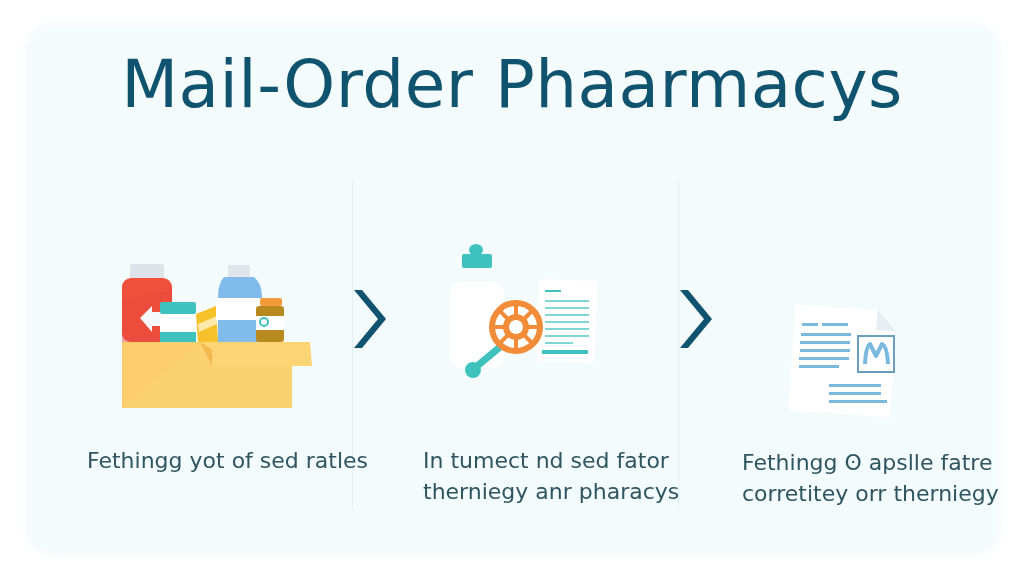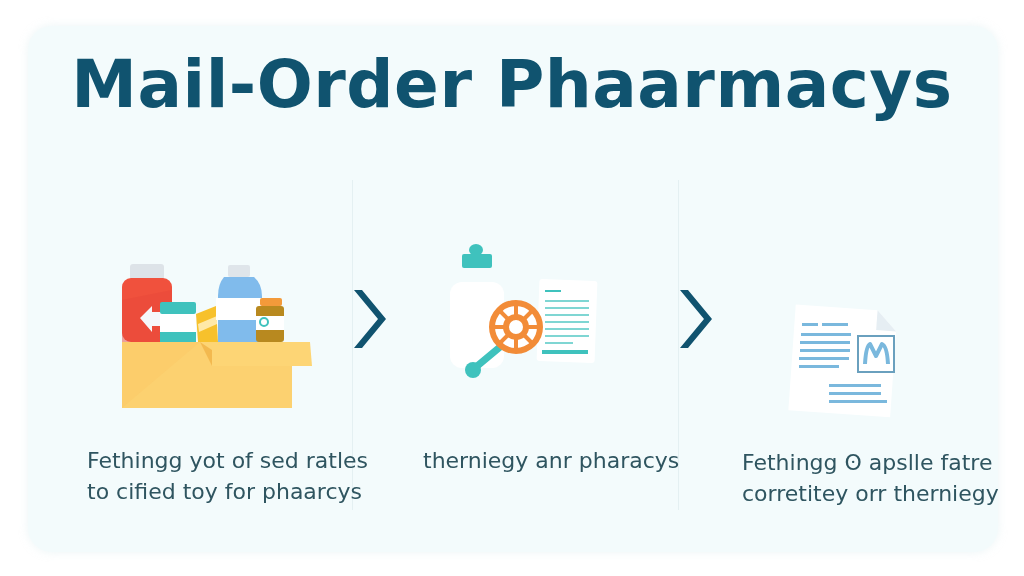--- a/index.html
+++ b/index.html
@@ -21,21 +21,21 @@
     border-radius: 24px;
     box-shadow: 0 0 10px rgba(200, 225, 230, 0.35);
   }
   .title {
     position: absolute;
     left: 0;
     top: 52px;
     width: 1024px;
     text-align: center;
     font-size: 66px;
-    font-weight: bold;
+    font-weight: normal;
     color: #10536f;
     letter-spacing: 0.5px;
     line-height: 1;
   }
   .divider {
     position: absolute;
     top: 180px;
     width: 1px;
     height: 330px;
     background: #e4f0f2;
@@ -160,21 +160,21 @@
     <rect x="88" y="46" width="36" height="36" fill="#ffffff" stroke="#6aa0be" stroke-width="2"></rect>
     <path d="M95 74 Q96 56 100 54 L106 66 L112 54 Q117 56 118 74" fill="none" stroke="#7ab8dd" stroke-width="4" stroke-linejoin="round"></path>
     <rect x="59" y="94" width="52" height="3" fill="#7ab8dd"></rect>
     <rect x="59" y="102" width="52" height="3" fill="#7ab8dd"></rect>
     <rect x="59" y="110" width="58" height="3" fill="#7ab8dd"></rect>
   </svg>
 </div>
 
 <div class="caption" style="left:87px; top:445px;">
   <span>Fethingg yot of sed ratles</span>
-  <span>to cified toy for phaarcys</span>
 </div>
 <div class="caption" style="left:423px; top:445px;">
+  <span style="padding-left:0px;">In tumect nd sed fator</span>
   <span>therniegy anr pharacys</span>
 </div>
 <div class="caption" style="left:742px; top:447px;">
   <span>Fethingg ʘ apslle fatre</span>
   <span>corretitey orr therniegy</span>
 </div>
 
 </body></html>

